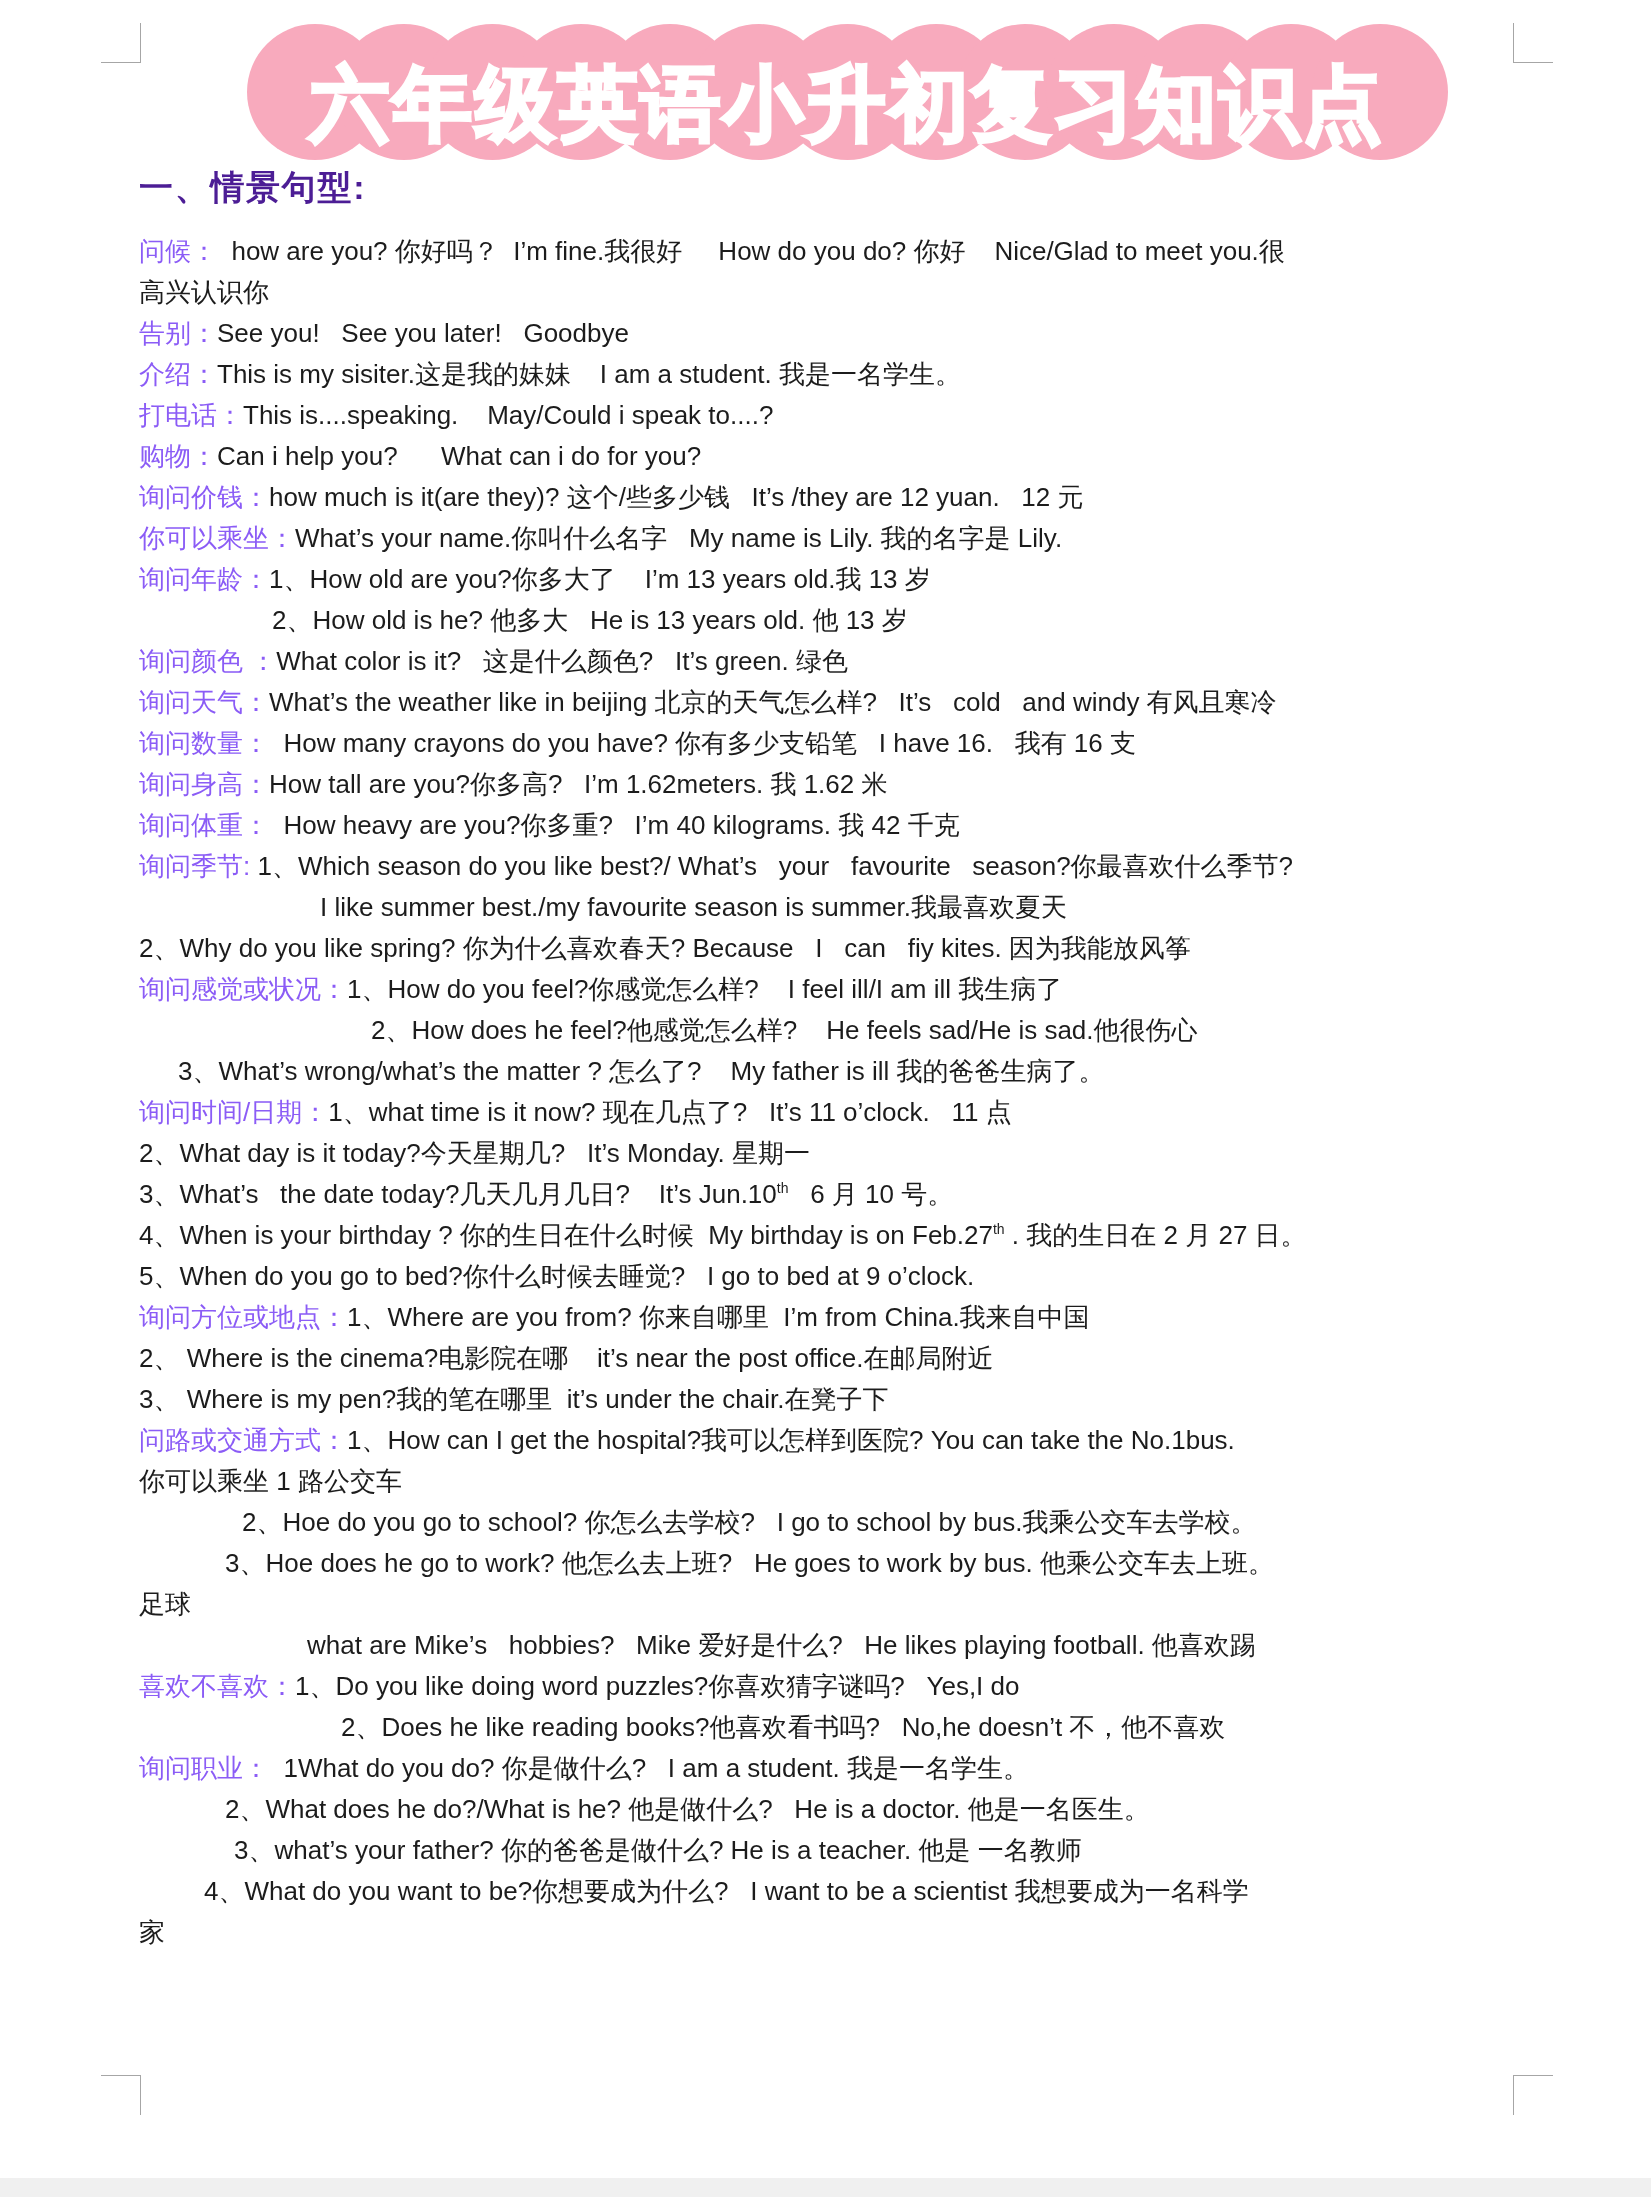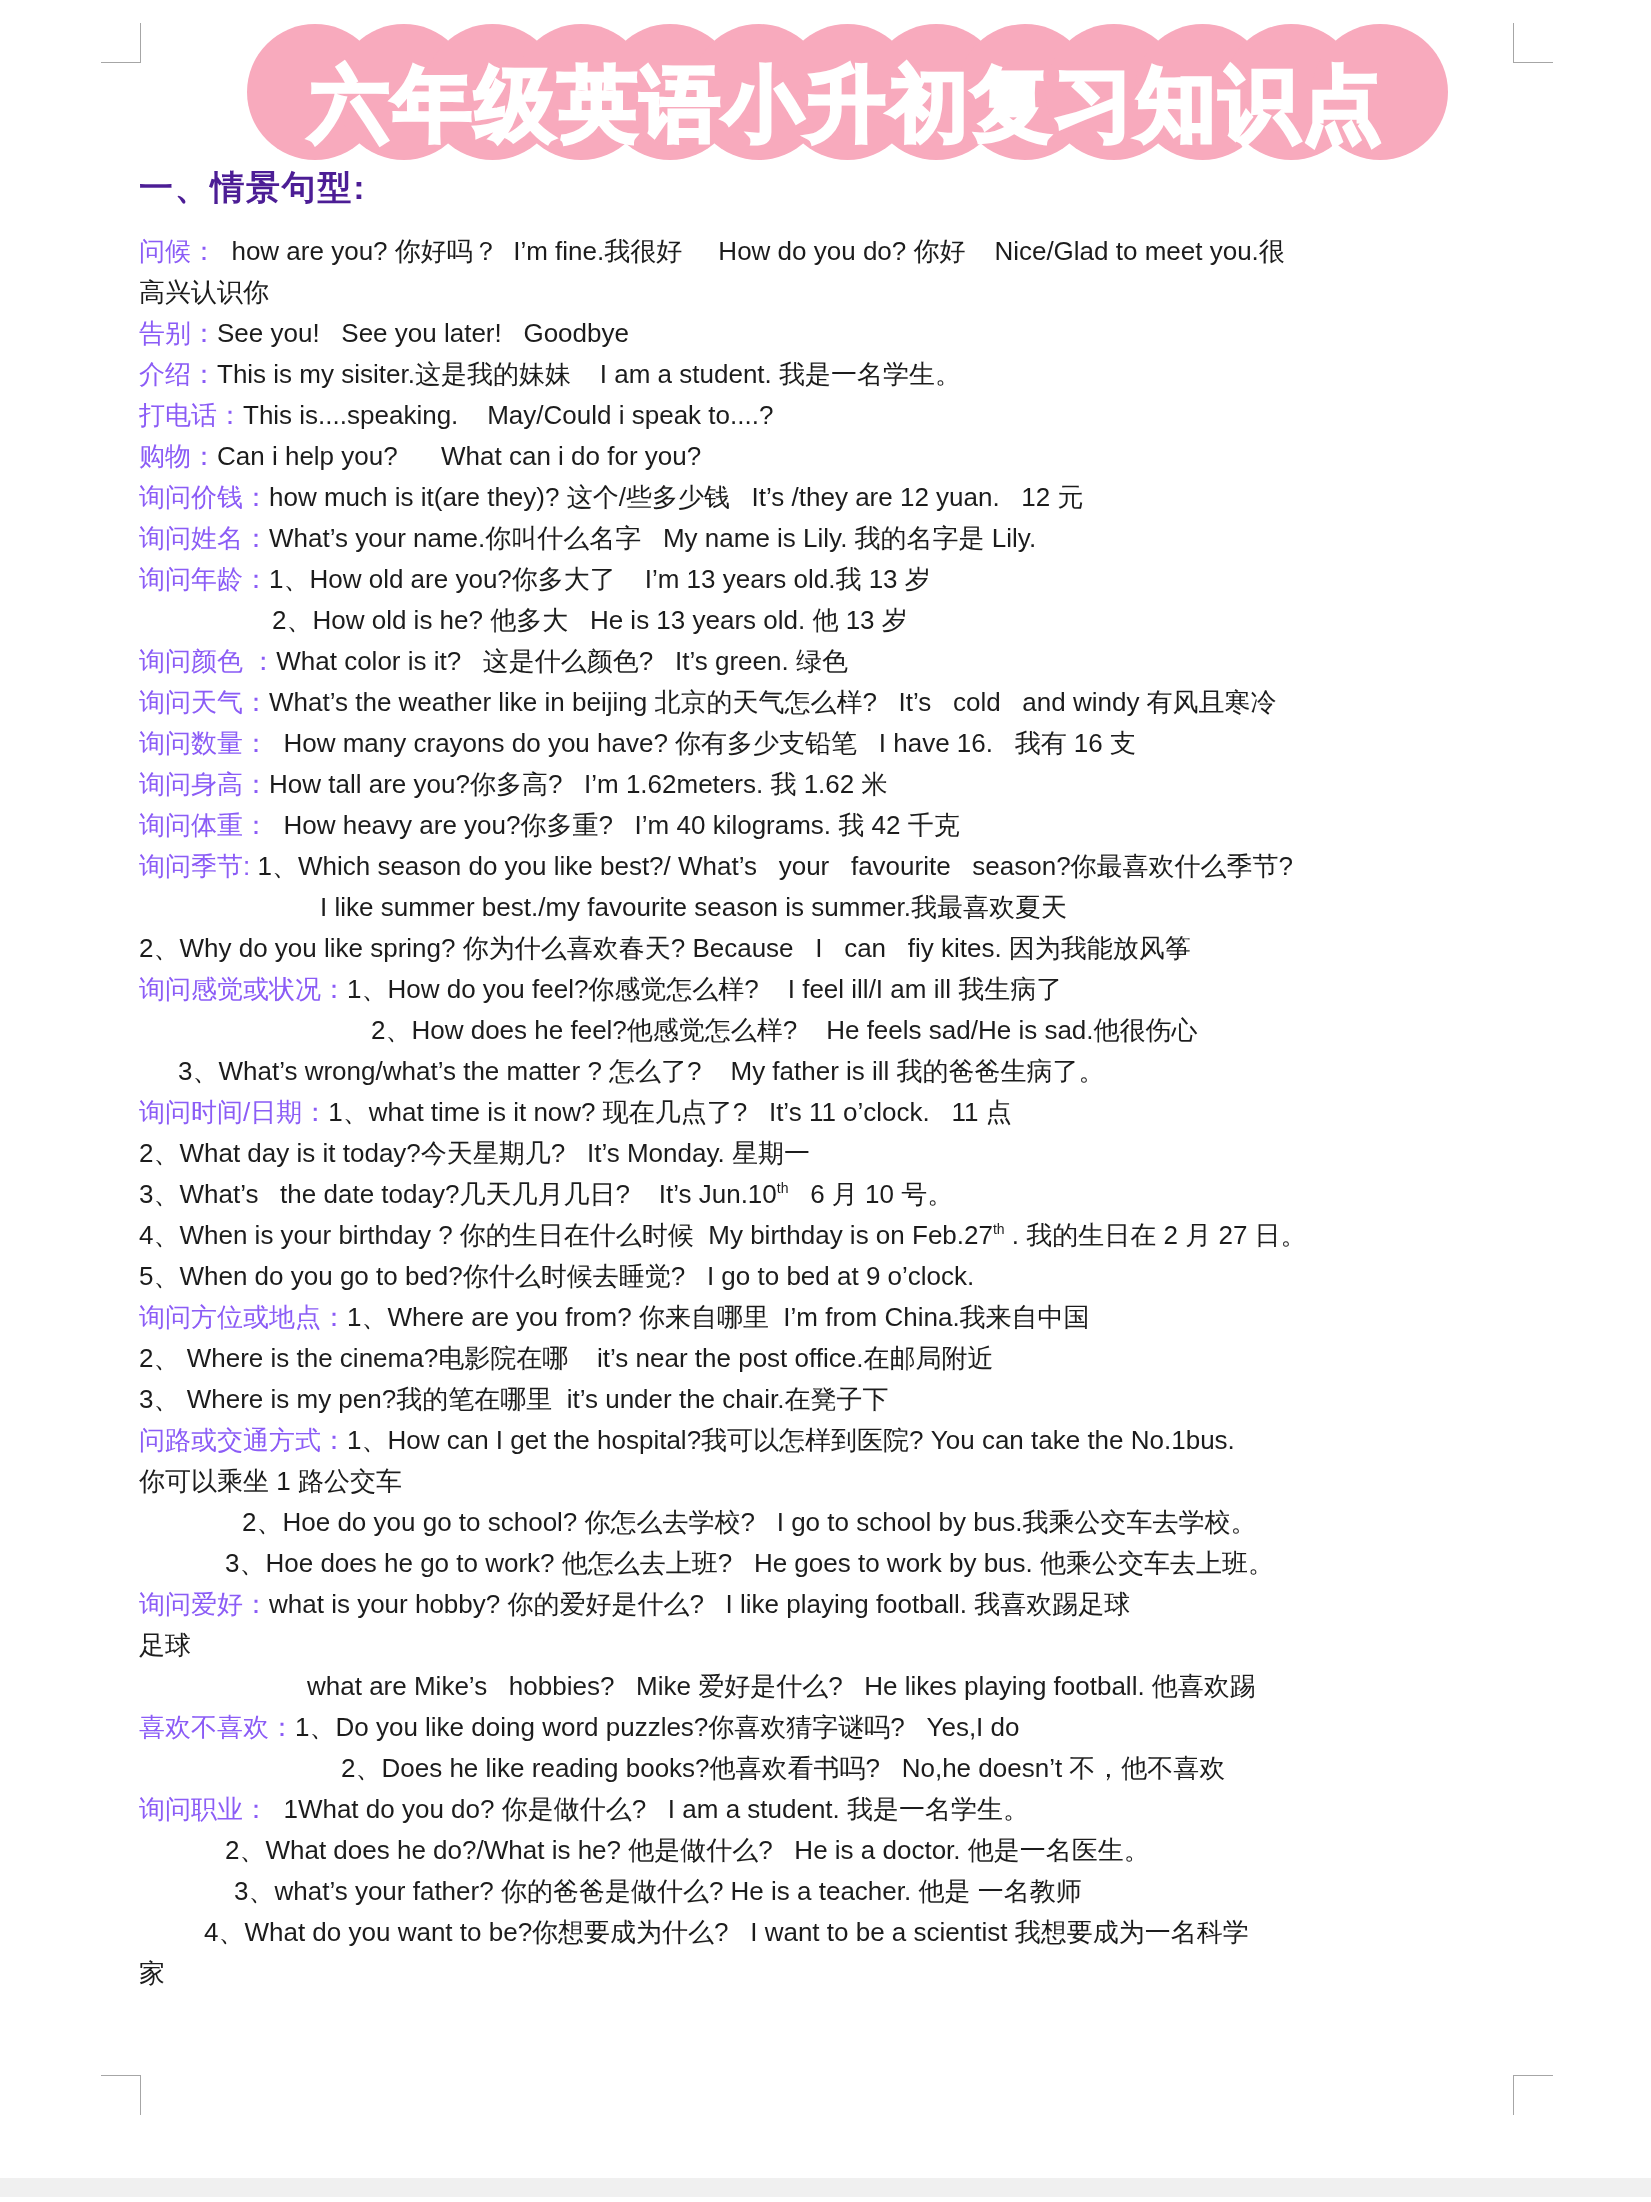--- a/index.html
+++ b/index.html
@@ -115,21 +115,21 @@
   <div class="heading">一、情景句型:</div>
 
   <div class="lines">
       <div class="line"><span class="lb">问候：</span><span>  how are you? 你好吗？  I’m fine.我很好     How do you do? 你好    Nice/Glad to meet you.很</span></div>
       <div class="line"><span>高兴认识你</span></div>
       <div class="line"><span class="lb">告别：</span><span>See you!   See you later!   Goodbye</span></div>
       <div class="line"><span class="lb">介绍：</span><span>This is my sisiter.这是我的妹妹    I am a student. 我是一名学生。</span></div>
       <div class="line"><span class="lb">打电话：</span><span>This is....speaking.    May/Could i speak to....?</span></div>
       <div class="line"><span class="lb">购物：</span><span>Can i help you?      What can i do for you?</span></div>
       <div class="line"><span class="lb">询问价钱：</span><span>how much is it(are they)? 这个/些多少钱   It’s /they are 12 yuan.   12 元</span></div>
-      <div class="line"><span class="lb">询问姓名：</span><span>What’s your name.你叫什么名字   My name is Lily. 我的名字是 Lily.</span></div>
+      <div class="line"><span class="lb">你可以乘坐：</span><span>What’s your name.你叫什么名字   My name is Lily. 我的名字是 Lily.</span></div>
       <div class="line"><span class="lb">询问年龄：</span><span>1、How old are you?你多大了    I’m 13 years old.我 13 岁</span></div>
       <div class="line" style="padding-left: 133px;"><span>2、How old is he? 他多大   He is 13 years old. 他 13 岁</span></div>
       <div class="line"><span class="lb">询问颜色 ：</span><span>What color is it?   这是什么颜色?   It’s green. 绿色</span></div>
       <div class="line"><span class="lb">询问天气：</span><span>What’s the weather like in beijing 北京的天气怎么样?   It’s   cold   and windy 有风且寒冷</span></div>
       <div class="line"><span class="lb">询问数量：</span><span>  How many crayons do you have? 你有多少支铅笔   I have 16.   我有 16 支</span></div>
       <div class="line"><span class="lb">询问身高：</span><span>How tall are you?你多高?   I’m 1.62meters. 我 1.62 米</span></div>
       <div class="line"><span class="lb">询问体重：</span><span>  How heavy are you?你多重?   I’m 40 kilograms. 我 42 千克</span></div>
       <div class="line"><span class="lb">询问季节:</span><span> 1、Which season do you like best?/ What’s   your   favourite   season?你最喜欢什么季节?</span></div>
       <div class="line" style="padding-left: 181px;"><span>I like summer best./my favourite season is summer.我最喜欢夏天</span></div>
       <div class="line"><span>2、Why do you like spring? 你为什么喜欢春天? Because   I   can   fiy kites. 因为我能放风筝</span></div>
@@ -141,21 +141,20 @@
       <div class="line"><span>3、What’s   the date today?几天几月几日?    It’s Jun.10</span><sup>th</sup><span>   6 月 10 号。</span></div>
       <div class="line"><span>4、When is your birthday ? 你的生日在什么时候  My birthday is on Feb.27</span><sup>th</sup><span> . 我的生日在 2 月 27 日。</span></div>
       <div class="line"><span>5、When do you go to bed?你什么时候去睡觉?   I go to bed at 9 o’clock.</span></div>
       <div class="line"><span class="lb">询问方位或地点：</span><span>1、Where are you from? 你来自哪里  I’m from China.我来自中国</span></div>
       <div class="line"><span>2、 Where is the cinema?电影院在哪    it’s near the post office.在邮局附近</span></div>
       <div class="line"><span>3、 Where is my pen?我的笔在哪里  it’s under the chair.在凳子下</span></div>
       <div class="line"><span class="lb">问路或交通方式：</span><span>1、How can I get the hospital?我可以怎样到医院? You can take the No.1bus.</span></div>
       <div class="line"><span>你可以乘坐 1 路公交车</span></div>
       <div class="line" style="padding-left: 103px;"><span>2、Hoe do you go to school? 你怎么去学校?   I go to school by bus.我乘公交车去学校。</span></div>
       <div class="line" style="padding-left: 86px;"><span>3、Hoe does he go to work? 他怎么去上班?   He goes to work by bus. 他乘公交车去上班。</span></div>
-      <div class="line"><span class="lb">询问爱好：</span><span>what is your hobby? 你的爱好是什么?   I like playing football. 我喜欢踢足球</span></div>
       <div class="line"><span>足球</span></div>
       <div class="line" style="padding-left: 168px;"><span>what are Mike’s   hobbies?   Mike 爱好是什么?   He likes playing football. 他喜欢踢</span></div>
       <div class="line"><span class="lb">喜欢不喜欢：</span><span>1、Do you like doing word puzzles?你喜欢猜字谜吗?   Yes,I do</span></div>
       <div class="line" style="padding-left: 202px;"><span>2、Does he like reading books?他喜欢看书吗?   No,he doesn’t 不，他不喜欢</span></div>
       <div class="line"><span class="lb">询问职业：</span><span>  1What do you do? 你是做什么?   I am a student. 我是一名学生。</span></div>
       <div class="line" style="padding-left: 86px;"><span>2、What does he do?/What is he? 他是做什么?   He is a doctor. 他是一名医生。</span></div>
       <div class="line" style="padding-left: 95px;"><span>3、what’s your father? 你的爸爸是做什么? He is a teacher. 他是 一名教师</span></div>
       <div class="line" style="padding-left: 65px;"><span>4、What do you want to be?你想要成为什么?   I want to be a scientist 我想要成为一名科学</span></div>
       <div class="line"><span>家</span></div>
     </div>

